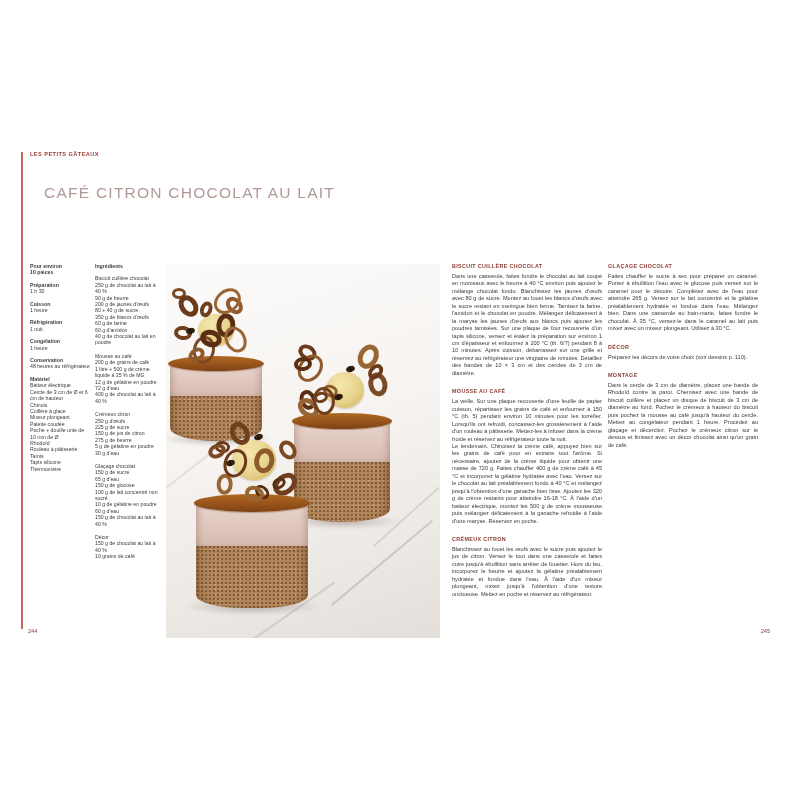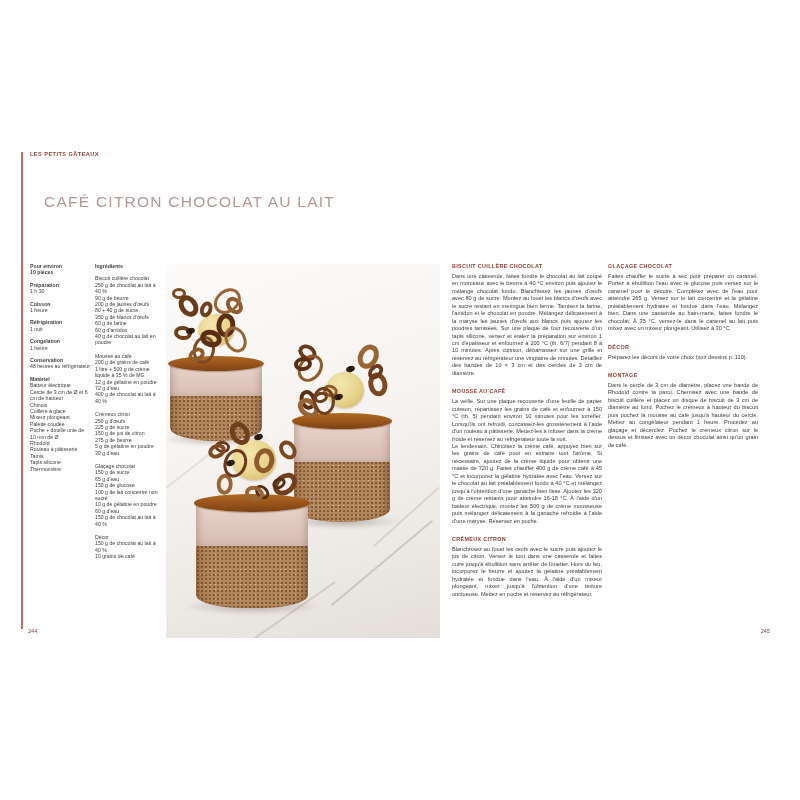--- a/index.html
+++ b/index.html
@@ -5,21 +5,21 @@
   html,body{margin:0;padding:0;}
   body{
     width:800px;height:800px;background:#ffffff;position:relative;
     font-family:"Liberation Sans",sans-serif;color:#3d3d3d;
     -webkit-font-smoothing:antialiased;overflow:hidden;
   }
   .abs{position:absolute;}
   
   .red-rule{left:21px;top:152px;width:2px;height:477px;background:#c4685e;}
   .kicker{left:30px;top:151px;font-size:5.6px;font-weight:bold;color:#9c3a31;letter-spacing:.45px;}
-  .title{left:44px;top:193px;font-size:15.5px;font-weight:400;color:#b29795;letter-spacing:1.25px;white-space:nowrap;}
+  .title{left:44px;top:184px;font-size:15.5px;font-weight:400;color:#b29795;letter-spacing:1.25px;white-space:nowrap;}
   .pagenum{top:628px;font-size:5.6px;color:#7d463e;}
   .pagenum.left{left:28px;}
   .pagenum.right{right:30px;}
   
   .sidebar{left:30px;top:263px;width:60px;font-size:5.2px;line-height:6.4px;}
   .sb-block{margin-bottom:6px;}
   .sb-label{font-weight:bold;}
   
   .ingredients{left:95px;top:263px;width:64px;font-size:5.2px;line-height:6.4px;}
   .ing-label{font-weight:bold;margin-bottom:6px;}

